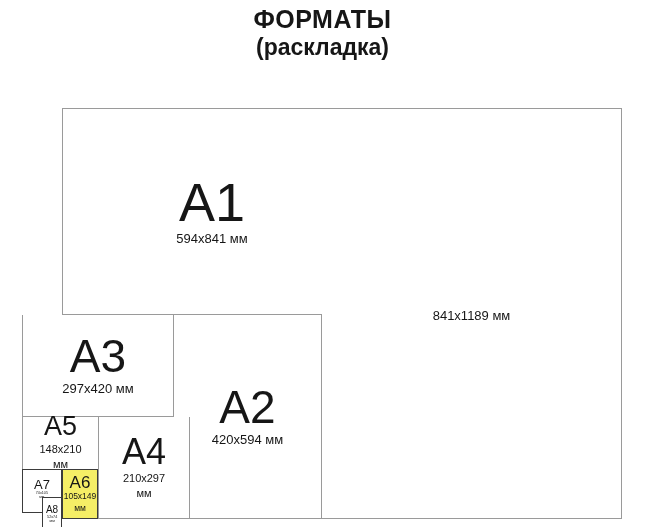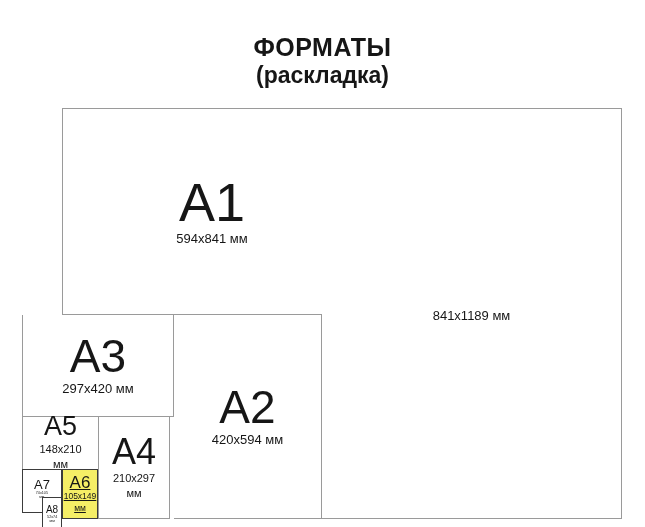--- a/index.html
+++ b/index.html
@@ -11,47 +11,47 @@
   html, body {
     margin: 0; padding: 0;
     width: 645px; height: 527px;
     background: #ffffff;
     font-family: "Liberation Sans", sans-serif;
     color: var(--text-black);
     overflow: hidden;
   }
   .page { position: relative; width: 645px; height: 527px; }
 
-  .title-block { position: absolute; top: 4px; left: 0; width: 645px; text-align: center; margin-top: 28px; }
+  .title-block { position: absolute; top: 4px; left: 0; width: 645px; text-align: center; }
   .title-line1 { font-size: 25px; font-weight: 700; line-height: 1.2; letter-spacing: 0.5px; }
   .title-line2 { font-size: 23px; font-weight: 700; line-height: 1.2; }
 
   .figure { position: absolute; left: 22px; top: 108px; width: 600px; height: 411px; }
 
   .cell {
     position: absolute; box-sizing: border-box;
     display: flex; flex-direction: column;
     align-items: center; justify-content: center;
     text-align: center; background: #ffffff;
   }
   .a1 { left: 0;     top: 0;     width: 300px; height: 207px; border: 1px solid var(--line-gray); margin-left: 40px; }
   .a0 { left: 300px; top: 0;     width: 300px; height: 411px;
         border-top: 1px solid var(--line-gray); border-right: 1px solid var(--line-gray); border-bottom: 1px solid var(--line-gray); }
   .a2 { left: 152px; top: 207px; width: 148px; height: 204px;
         border-right: 1px solid var(--line-gray); border-bottom: 1px solid var(--line-gray); }
   .a3 { left: 0;     top: 207px; width: 152px; height: 102px;
         border-left: 1px solid var(--line-gray); border-right: 1px solid var(--line-gray); border-bottom: 1px solid var(--line-gray); text-align: right; }
-  .a4 { left: 76px;  top: 309px; width: 72px;  height: 102px;
+  .a4 { left: 76px;  top: 309px; width: 92px;  height: 102px;
         border-left: 1px solid var(--line-gray); border-right: 1px solid var(--line-gray); border-bottom: 1px solid var(--line-gray); }
   .a5 { left: 0;     top: 309px; width: 76px;  height: 52px;
         border-left: 1px solid var(--line-gray); }
   .a7 { left: 0;     top: 361px; width: 40px;  height: 44px; border: 1px solid var(--line-dark); }
   .a8 { left: 20px;  top: 389px; width: 20px;  height: 38px; border: 1px solid var(--line-dark); }
   .a6 { left: 40px;  top: 361px; width: 36px;  height: 50px; border: 1px solid var(--line-dark);
-        background: var(--highlight-yellow); text-decoration: underline; }
+        background: var(--highlight-yellow); }
 
   .fmt-label { font-weight: 500; color: var(--text-black); }
   .lbl-xxl { font-size: 54px; line-height: 0.95; }
   .lbl-xl  { font-size: 46px; line-height: 0.95; }
   .lbl-lg  { font-size: 36px; line-height: 0.95; }
   .lbl-md  { font-size: 27px; line-height: 0.95; }
   .lbl-sm  { font-size: 17px; line-height: 1.0; font-weight: 500; }
   .lbl-xs  { font-size: 13px; line-height: 1.0; font-weight: 500; }
   .lbl-xxs { font-size: 10px; line-height: 1.0; font-weight: 500; }
 

